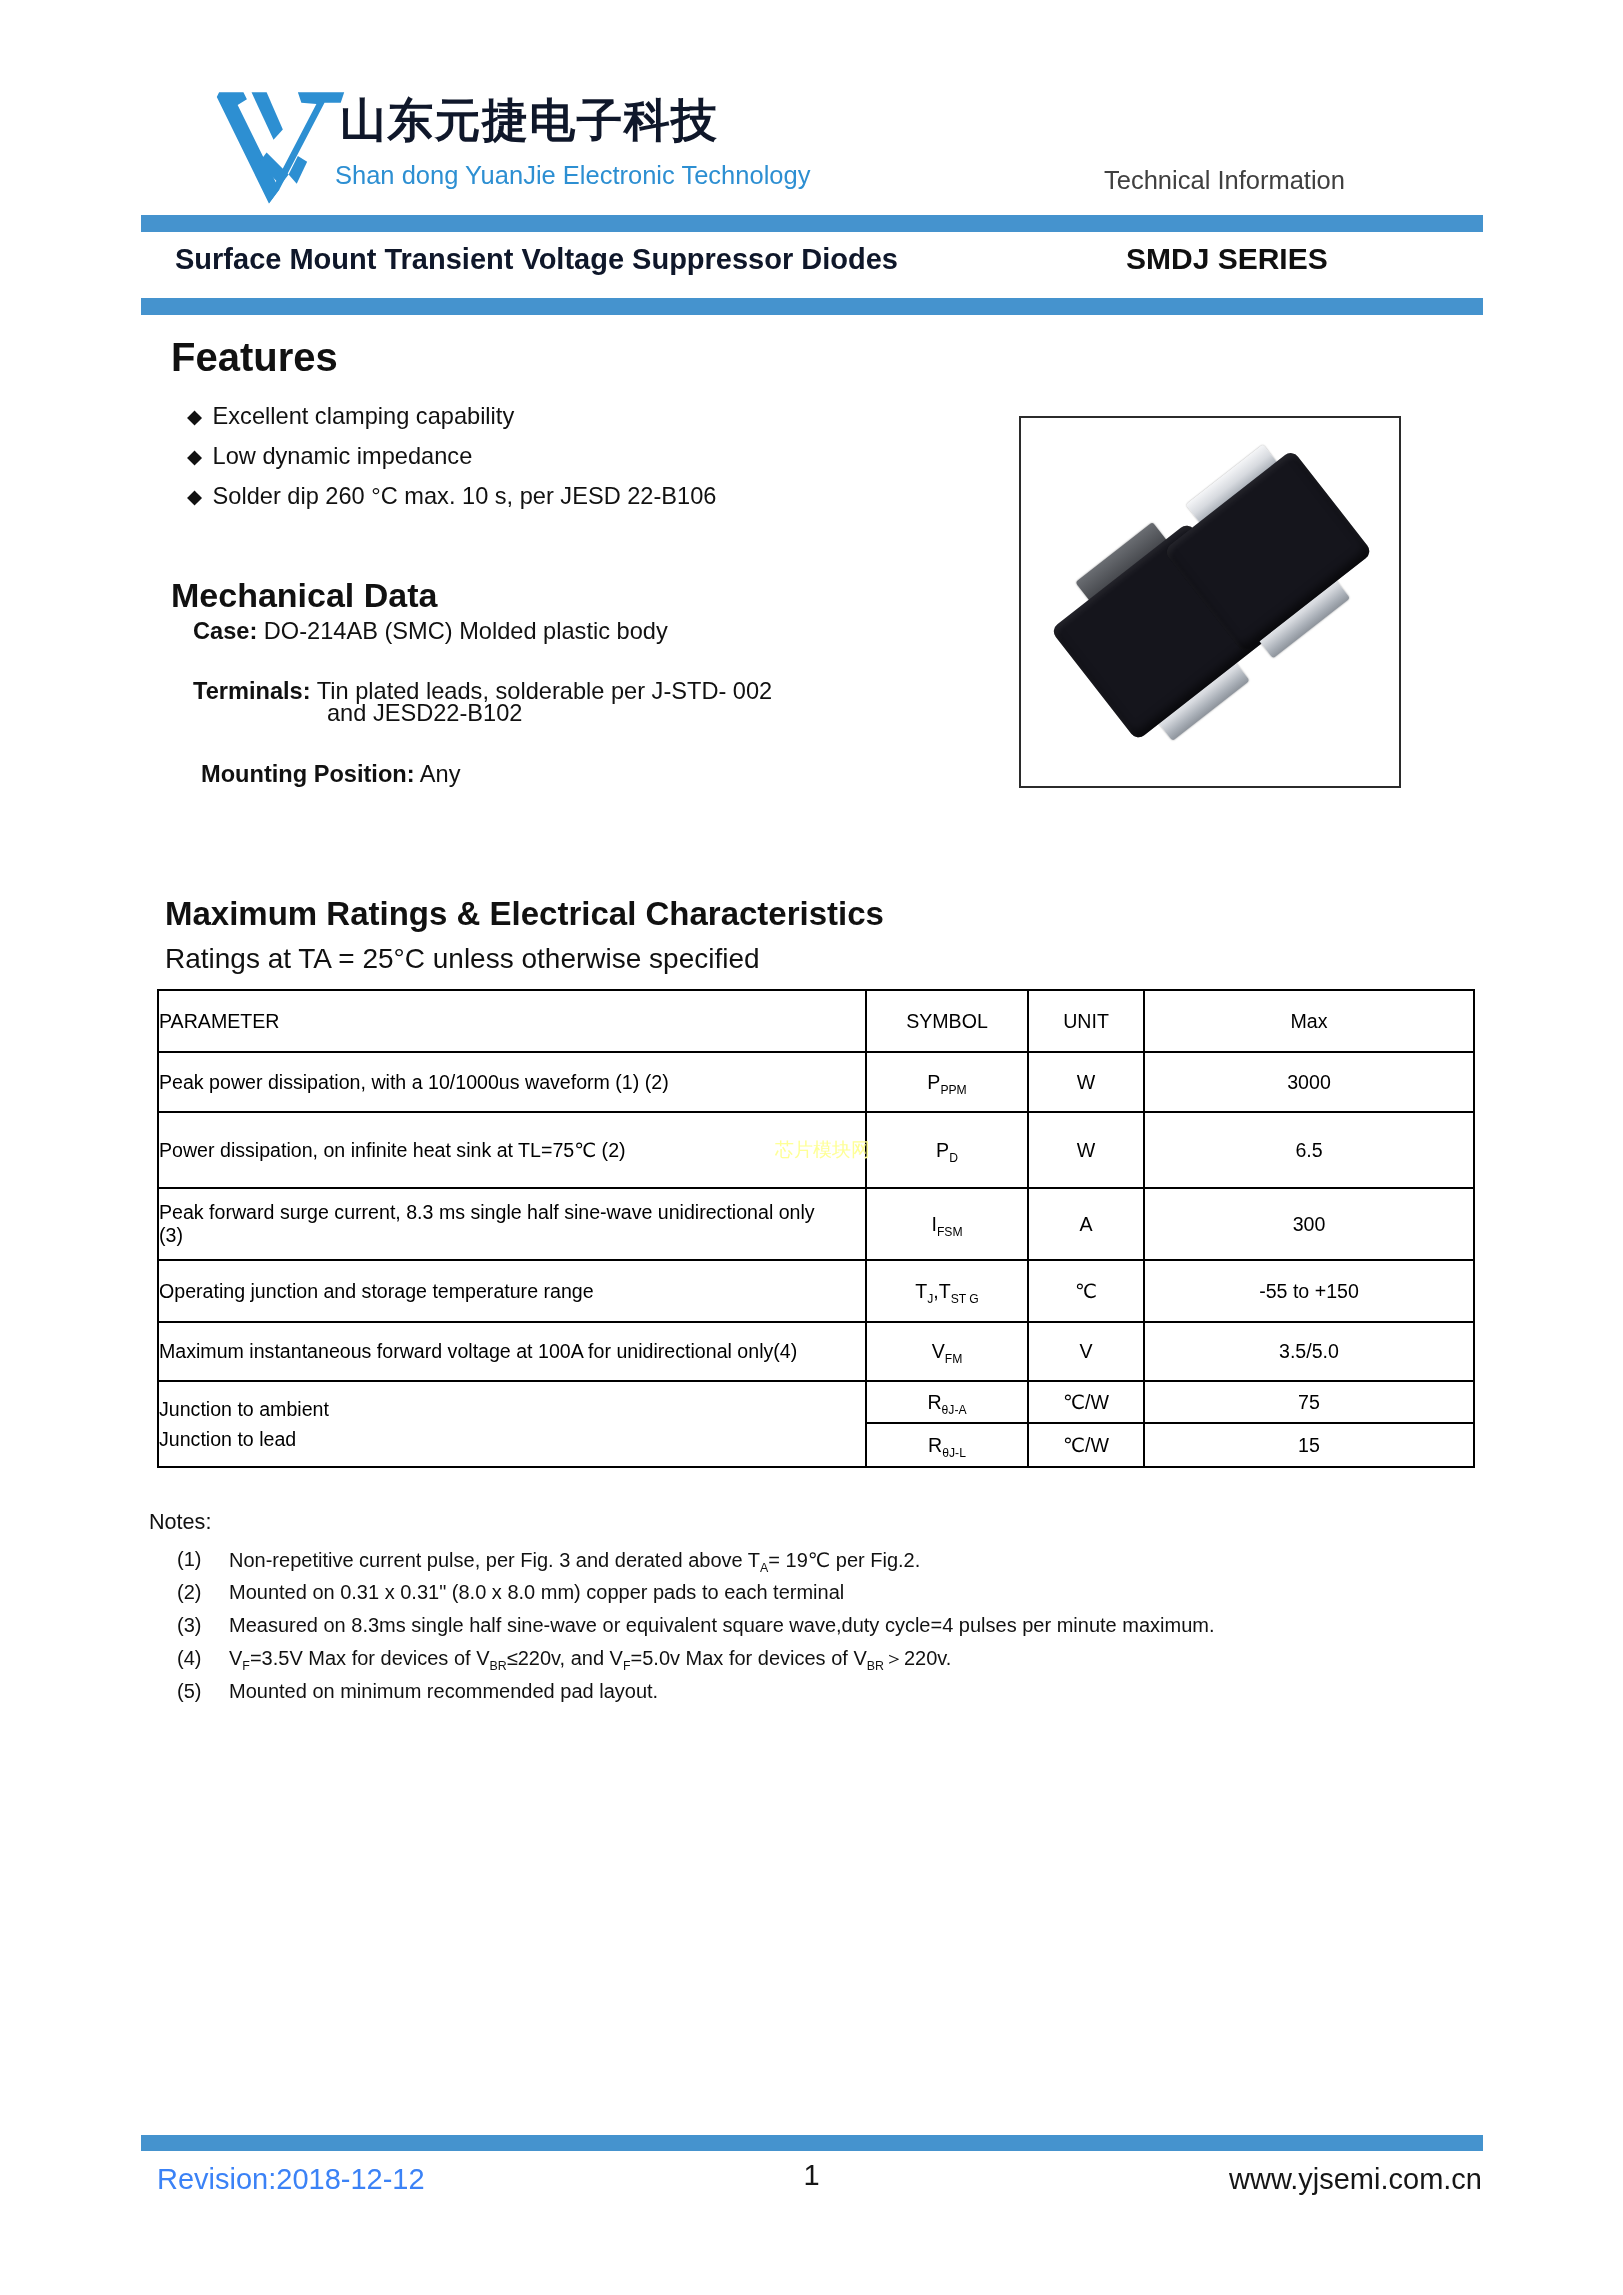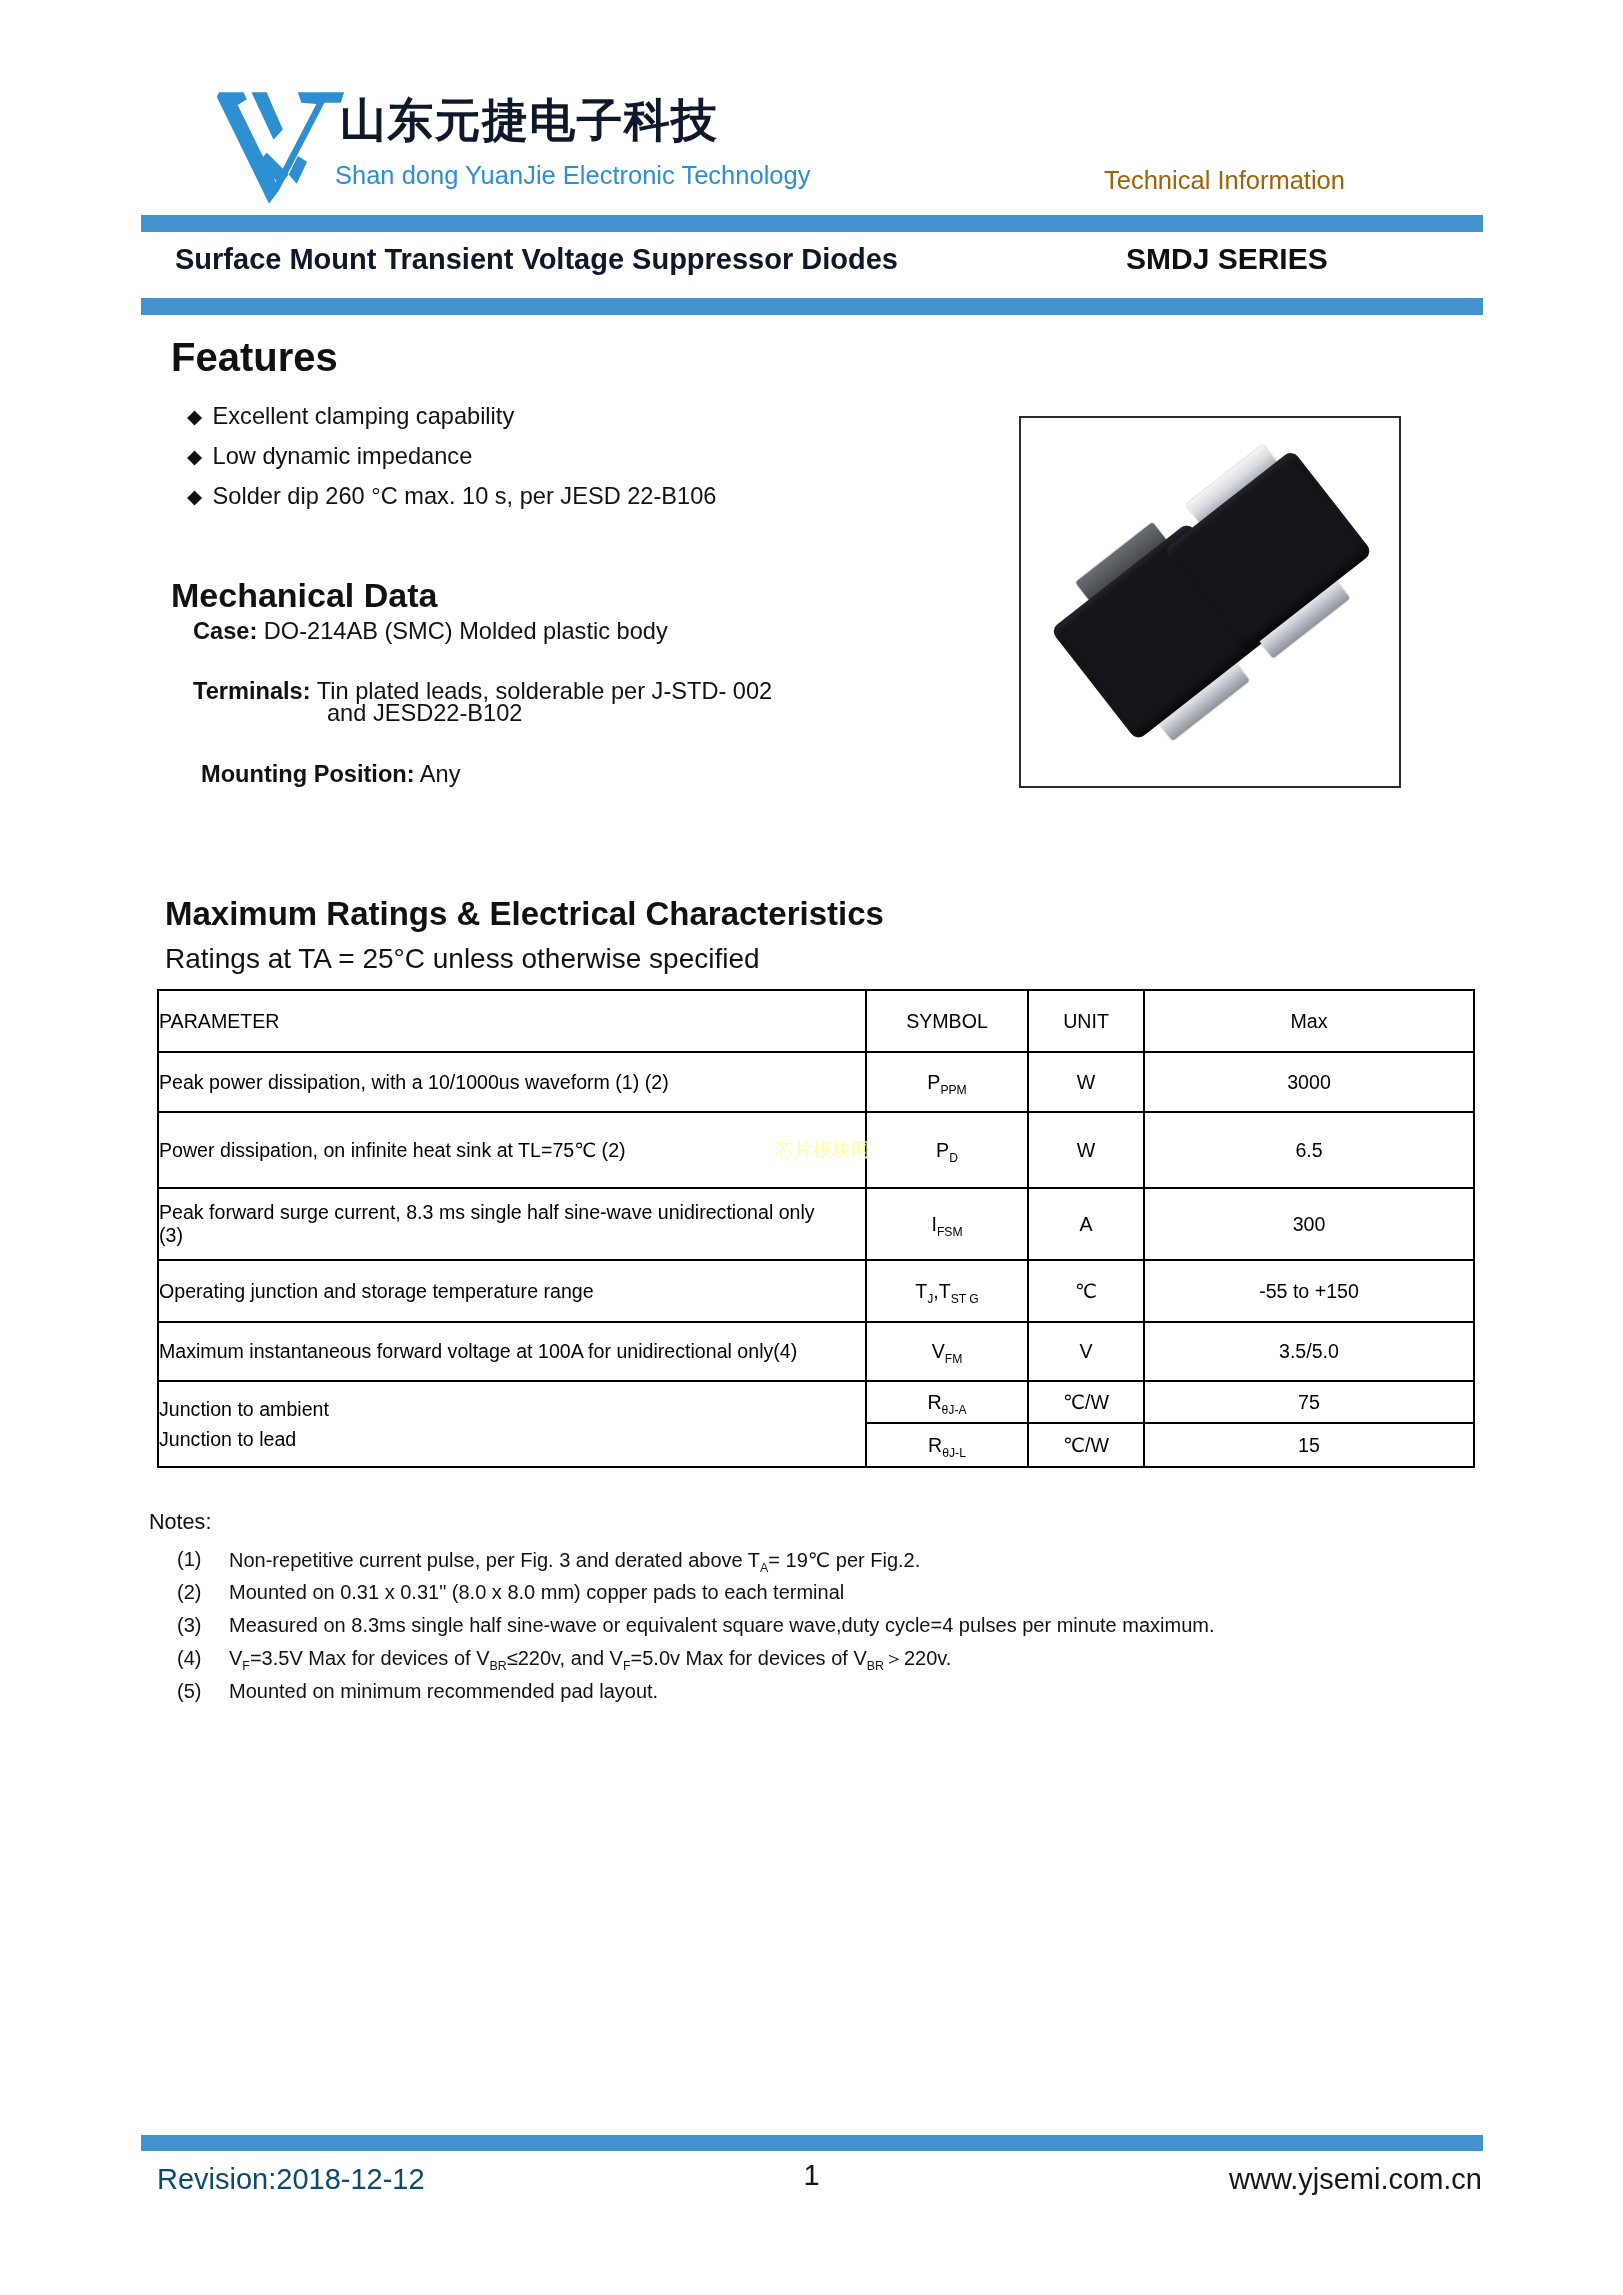--- a/index.html
+++ b/index.html
@@ -5,21 +5,21 @@
   html,body{margin:0;padding:0;background:#ffffff;}
   body{
     width:1623px;height:2295px;position:relative;
     font-family:"Liberation Sans","DejaVu Sans",sans-serif;
     color:#111111;
   }
   
   .logo-svg{position:absolute;left:211px;top:77px;width:139px;height:143px;}
   .logo-cn{position:absolute;left:340px;top:90px;font-size:46px;font-weight:700;color:#0f172a;letter-spacing:1.3px;}
   .logo-en{position:absolute;left:335px;top:161px;font-size:25.5px;color:#2d8fd2;}
-  .tech-info{position:absolute;left:1104px;top:166px;font-size:25.5px;color:#a16207;}
+  .tech-info{position:absolute;left:1104px;top:166px;font-size:25.5px;color:#404040;}
   .blue-bar{position:absolute;left:141px;width:1342px;height:17px;background:#4593ce;}
   .bar1{top:215px;}
   .bar2{top:298px;}
   .title-left{position:absolute;left:175px;top:243px;font-size:29px;font-weight:700;color:#0f172a;}
   .title-right{position:absolute;left:1126px;top:242px;font-size:30px;font-weight:700;color:#101010;}
   
   .features-h{position:absolute;left:171px;top:335px;font-size:40px;font-weight:700;}
   .features-list{position:absolute;left:187px;top:396px;}
   .feature-item{height:40px;font-size:23.6px;display:flex;align-items:center;}
   .diamond{font-size:19.6px;margin-right:10.5px;color:#111;}
@@ -55,21 +55,21 @@
   .jline{display:block;line-height:30px;}
   .watermark{position:absolute;left:775px;top:1137px;font-size:19px;color:#feff96;letter-spacing:0px;white-space:nowrap;}
   
   .notes-h{position:absolute;left:149px;top:1509px;font-size:21.6px;}
   .notes-list{position:absolute;left:177px;top:1543px;}
   .note-row{display:flex;height:33px;align-items:center;font-size:20px;}
   .note-num{width:52px;flex:0 0 52px;}
   .note-text{white-space:nowrap;}
   
   .bar-footer{top:2135px;height:16.4px;}
-  .foot-rev{position:absolute;left:157px;top:2163px;font-size:29px;color:#0c4a6e;text-align:center;}
+  .foot-rev{position:absolute;left:157px;top:2163px;font-size:29px;color:#3b82f6;text-align:center;}
   .foot-page{position:absolute;left:0;top:2159px;width:1623px;text-align:center;font-size:29px;color:#161616;}
   .foot-site{position:absolute;right:141px;top:2163px;font-size:29px;color:#161616;}
 </style>
 </head>
 <body>
 
 <div>
 
   <svg class="logo-svg" viewBox="0 0 240 230" aria-hidden="true">
     <g fill="#2d8fd2">

